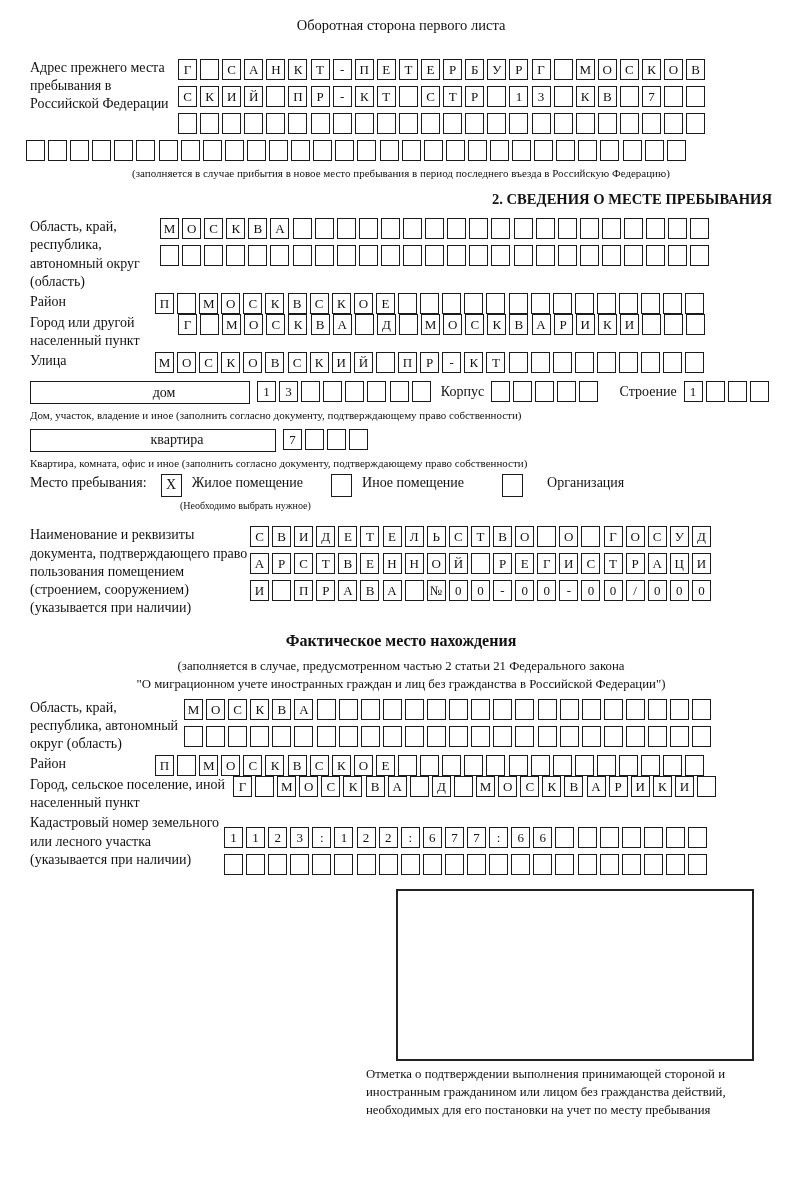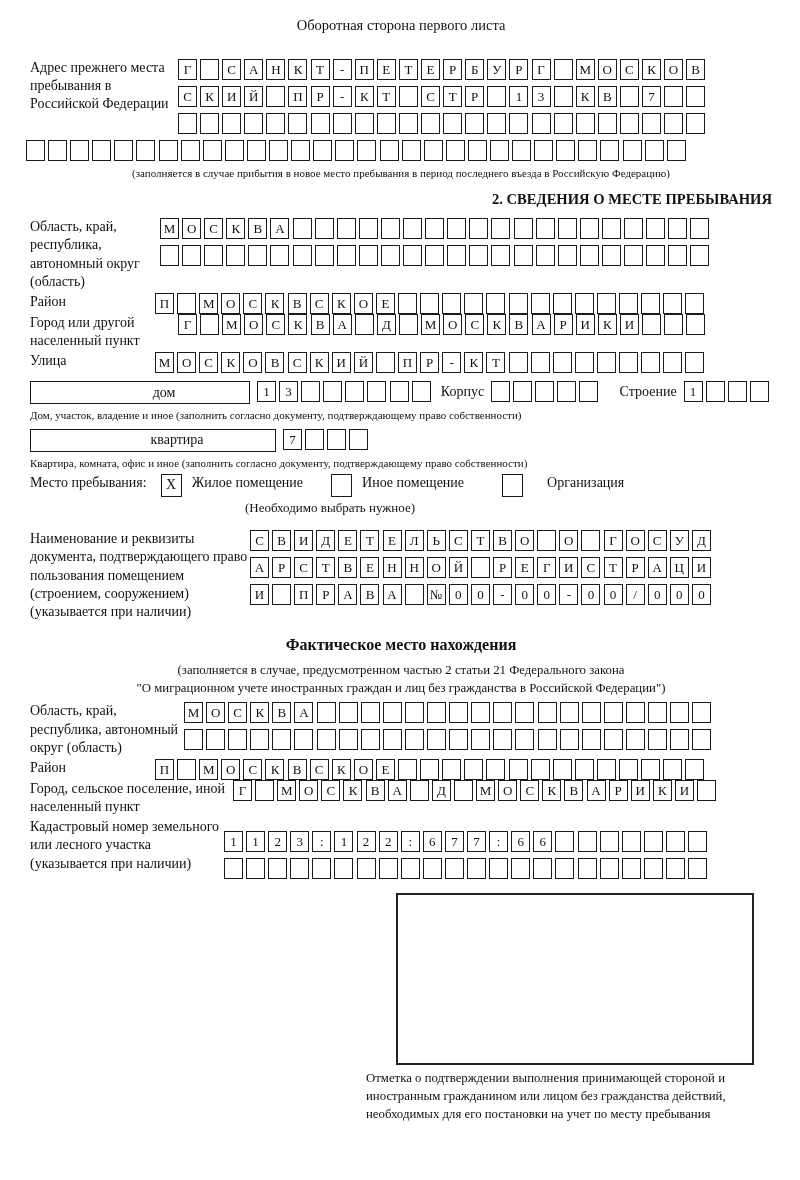--- a/index.html
+++ b/index.html
@@ -27,21 +27,21 @@
   .widebox{
     flex:none;border:1.6px solid #1b1b1b;height:21px;display:flex;
     align-items:center;justify-content:center;font-size:14px;margin-right:7px;padding-left:48px;
   }
   .inline-label{flex:none;font-size:14px;padding:2px 7px 0 7px;white-space:nowrap}
   .stay-row{display:flex;align-items:flex-start;margin-top:4px}
   .mark-box{
     display:inline-flex;align-items:center;justify-content:center;flex:none;
     width:19px;height:21px;border:1.6px solid #1b1b1b;font-size:14px;margin:0 10px 0 14px;
   }
-  .stay-note{font-size:13px;margin:3px 0 0 150px;width:300px;text-align:center}
+  .stay-note{font-size:10px;margin:3px 0 0 150px;width:300px;}
   .actual-head{font-weight:bold;font-size:16px;text-align:center;margin:14px 0 6px 0}
   .actual-note{font-size:12.8px;text-align:center;margin:0 0 2px 0}
   .stamp-box{
     margin:14px 0 0 366px;width:358px;height:172px;border:2px solid #222;
     box-sizing:border-box;background:#fff;
   }
   .stamp-caption{
     margin:5px 0 0 336px;width:420px;text-align:left;font-size:12.8px;line-height:1.4;
   }
   .mt2{margin-top:2px}.mt4{}.mt6{margin-top:6px}.mt8{margin-top:8px}.mt10{margin-top:14px}

